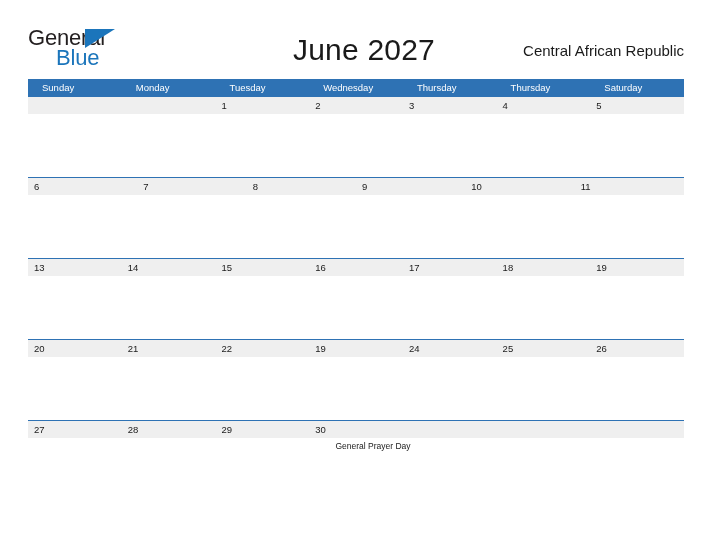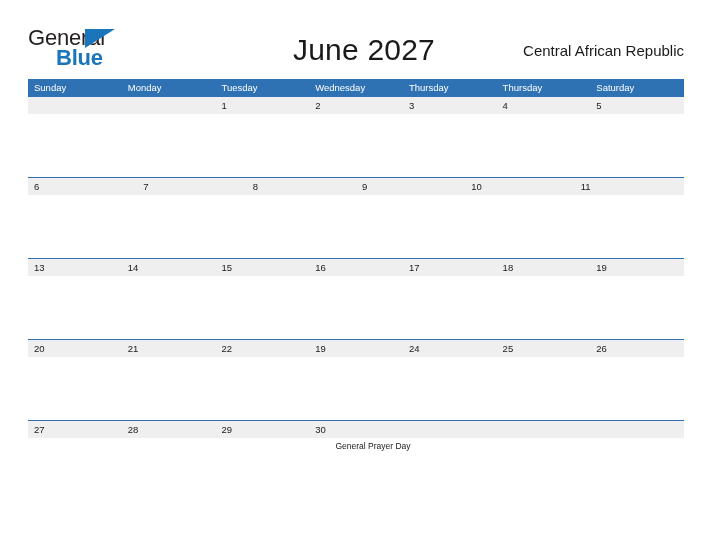--- a/index.html
+++ b/index.html
@@ -52,21 +52,20 @@
   .logo-blue {
     position: absolute;
     left: 28px;
     top: 20px;
     font-size: 22px;
     letter-spacing: -0.2px;
     color: #1b75bb;
     font-family: "Liberation Sans", sans-serif;
     line-height: 24px;
     white-space: nowrap;
-    font-weight: bold;
   }
   .logo-flag {
     position: absolute;
     left: 57px;
     top: 3px;
     width: 30px;
     height: 19px;
   }
   .logo-flag svg { display: block; }
 
@@ -106,21 +105,21 @@
     display: flex;
     width: 100%;
     background: #2e72b4;
     height: 17px;
   }
   .weekday-cell {
     flex: 1 1 0;
     color: #ffffff;
     font-size: 9.5px;
     line-height: 17px;
-    padding-left: 6px;
+    padding-left: 14px;
     box-sizing: border-box;
     white-space: nowrap;
     overflow: hidden;
   }
 
   .week-row {
     width: 100%;
     border-top: 1.5px solid #2e72b4;
     box-sizing: border-box;
   }

